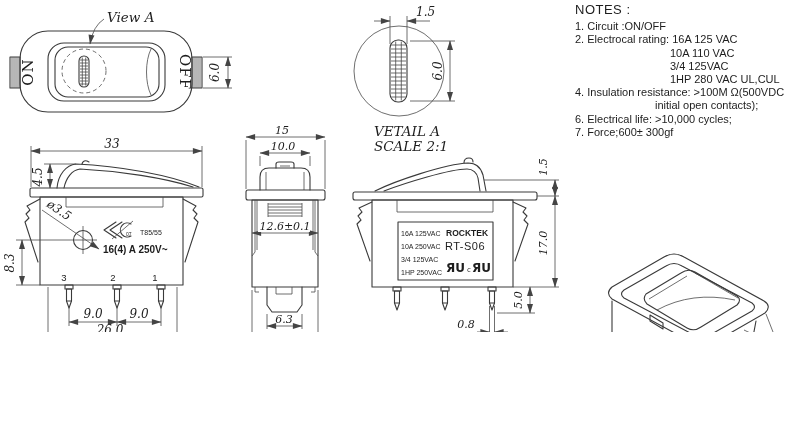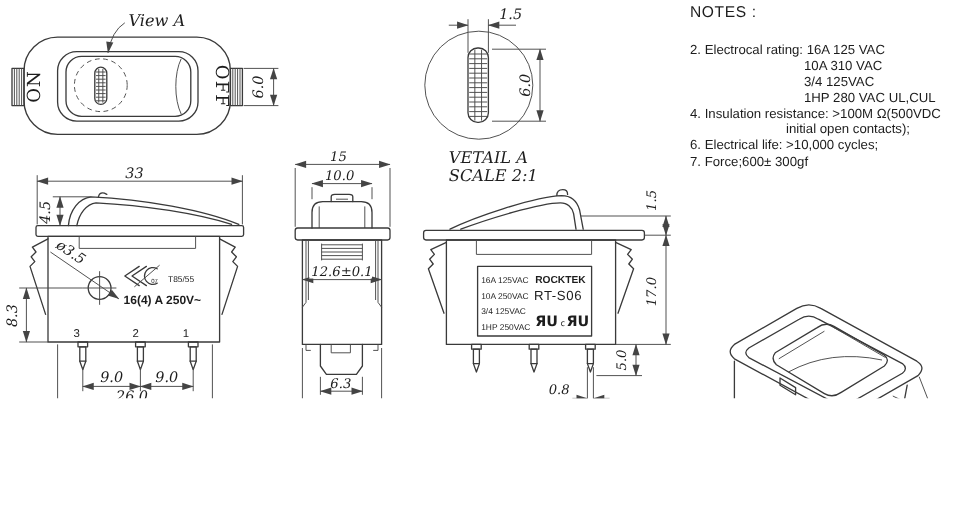--- a/index.html
+++ b/index.html
@@ -17,21 +17,21 @@
   .sans-s{font-family:"Liberation Sans",sans-serif;font-size:7px;fill:#1d1d1d;}
   .sans-m{font-family:"Liberation Sans",sans-serif;font-size:9.5px;fill:#1d1d1d;}
   .marking{font-family:"Liberation Sans",sans-serif;font-size:10px;font-weight:700;fill:#1d1d1d;}
   .brand{font-family:"Liberation Sans",sans-serif;font-size:8.5px;font-weight:700;fill:#1d1d1d;}
   .model{font-family:"Liberation Sans",sans-serif;font-size:11px;fill:#1d1d1d;letter-spacing:0.5px;}
   .ul{font-family:"DejaVu Sans",sans-serif;font-size:12px;font-weight:700;fill:#1d1d1d;}
   .ulc{font-family:"DejaVu Sans",sans-serif;font-size:7px;fill:#1d1d1d;}
   .halo{paint-order:stroke;stroke:#fff;stroke-width:4px;}
   .notes{position:absolute;left:575px;top:3px;width:224px;color:#1d1d1d;
          font-size:11px;line-height:13.2px;white-space:nowrap;}
-  .notes .heading{font-size:13px;letter-spacing:0.5px;margin-bottom:20px;}
+  .notes .heading{font-size:13px;letter-spacing:0.5px;margin-bottom:4px;}
   .indent1{padding-left:95px;}
   .indent2{padding-left:80px;}
 </style>
 </head>
 <body>
 
 <div id="canvas">
 
 <svg width="800" height="435" viewBox="0 0 800 435">
   <defs>
@@ -277,22 +277,23 @@
     <g>
       <path class="outline" d="M630,390 L630,406 L633,411 L636,409 L636,393 Z"></path>
       <path class="outline" d="M663,408 L663,424 L666,429 L669,427 L669,411 Z"></path>
       <path class="outline" d="M700,412 L700,431 L705,438 L710,434 L710,418 Z"></path>
     </g>
   </g>
 </svg>
 
 <div class="notes">
   <div class="heading">NOTES :</div>
+  <div>1. Circuit :ON/OFF</div>
   <div>2. Electrocal rating: 16A 125 VAC</div>
-  <div class="indent1">10A 310 VAC</div>
+  <div class="indent1">10A 110 VAC</div>
   <div class="indent1">3/4 125VAC</div>
   <div class="indent1">1HP 280 VAC  UL,CUL</div>
   <div>4. Insulation resistance: &gt;100M Ω(500VDC</div>
   <div class="indent2">initial open contacts);</div>
   <div>6. Electrical life: &gt;10,000 cycles;</div>
   <div>7. Force;600± 300gf</div>
 </div>
 
 </div>
 

